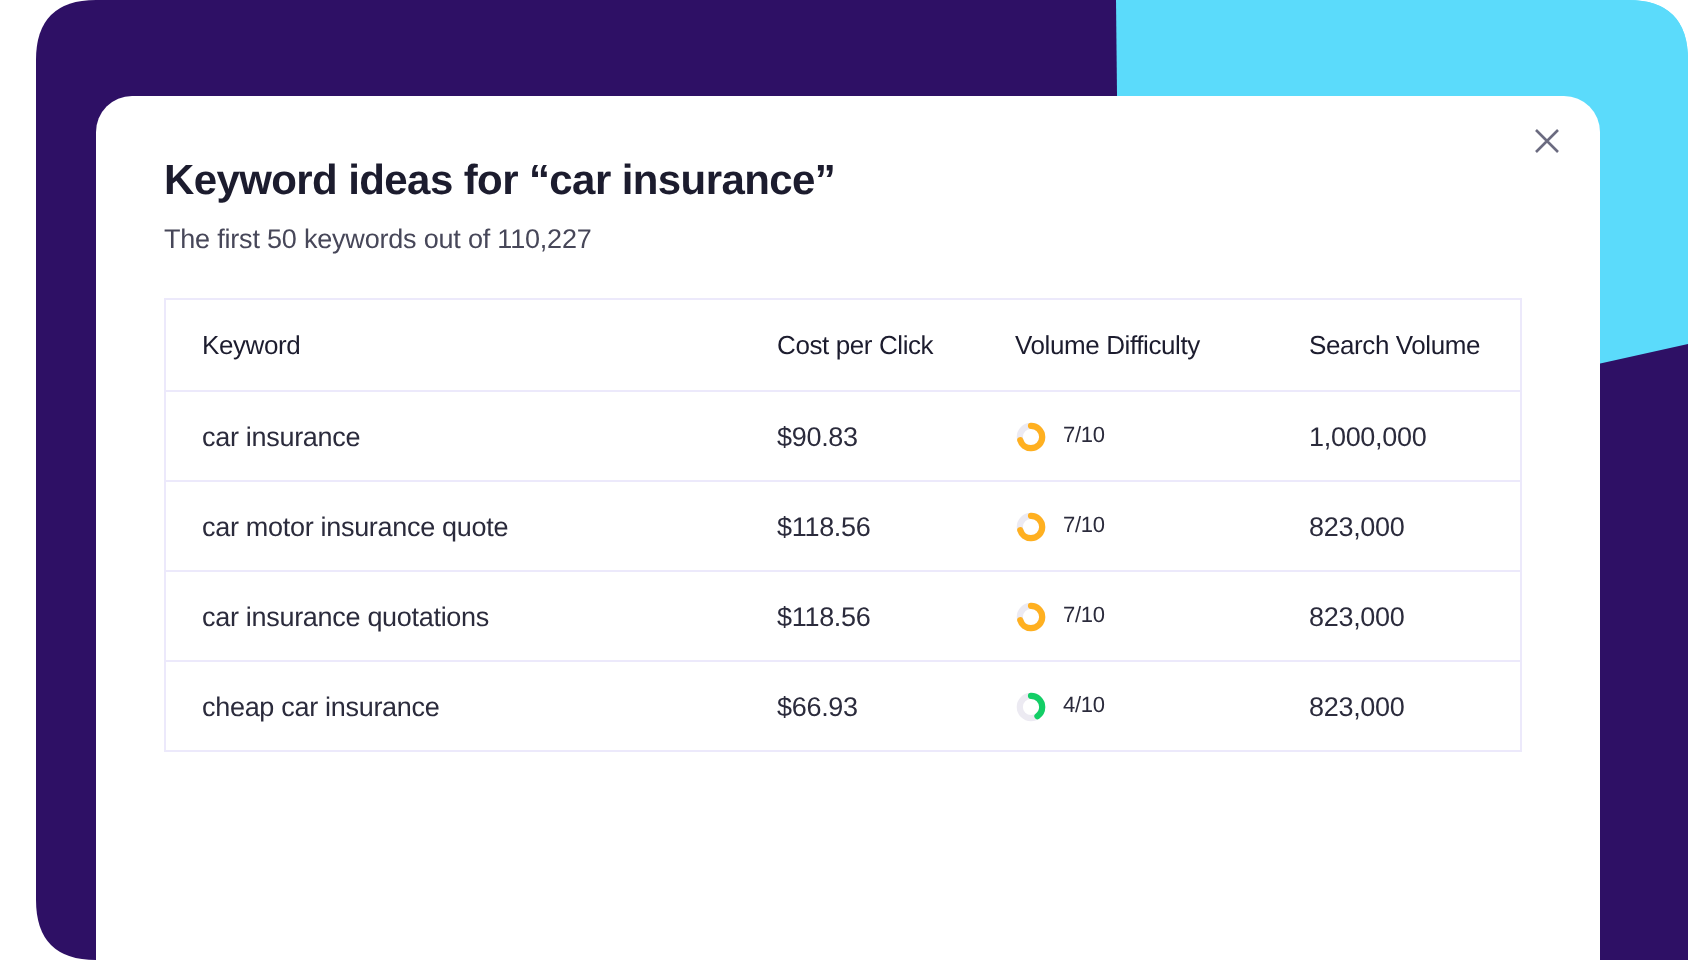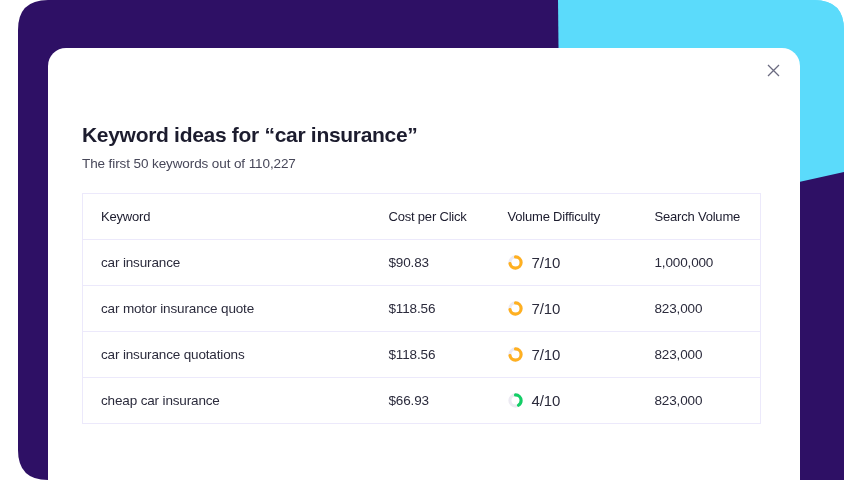--- a/index.html
+++ b/index.html
@@ -31,21 +31,21 @@
 
   #close-btn {
     position:absolute;
     right:12px; top:7px;
     width:30px; height:30px;
     display:flex; align-items:center; justify-content:center;
     cursor:pointer;
   }
   #close-btn svg { display:block; }
 
-  #card-head { padding:30px 48px 0 34px;margin-top:44px; }
+  #card-head { padding:30px 48px 0 34px; }
   #card-title {
     font-size:21px;
     font-weight:bold;
     color:#1c1c2e;
     letter-spacing:-0.3px;
     line-height:1.2;
   }
   #card-sub {
     margin-top:9px;
     font-size:13.5px;
@@ -88,21 +88,21 @@
     letter-spacing:-0.15px;
     white-space:nowrap;
     height:45px;
     vertical-align:middle;
   }
   tbody td:first-child { border-left:1px solid #ece9fb; }
   tbody td:last-child  { border-right:1px solid #ece9fb; }
 
   .kd-cell { display:flex; align-items:center; gap:9px; }
   .kd-gauge { flex:0 0 auto; display:block; }
-  .kd-score { font-size:15px; color:#2b2b3c; }
+  .kd-score { font-size:11px; color:#2b2b3c; }
 </style>
 </head>
 <body>
 
 <div id="stage">
 
   <div id="bg-layer">
     <svg viewBox="0 0 844 480" xmlns="http://www.w3.org/2000/svg">
 
       <path d="M18,30 Q18,0 48,0 L560,0 L562,480 L48,480 Q18,480 18,450 Z" fill="#2e1065"></path>

